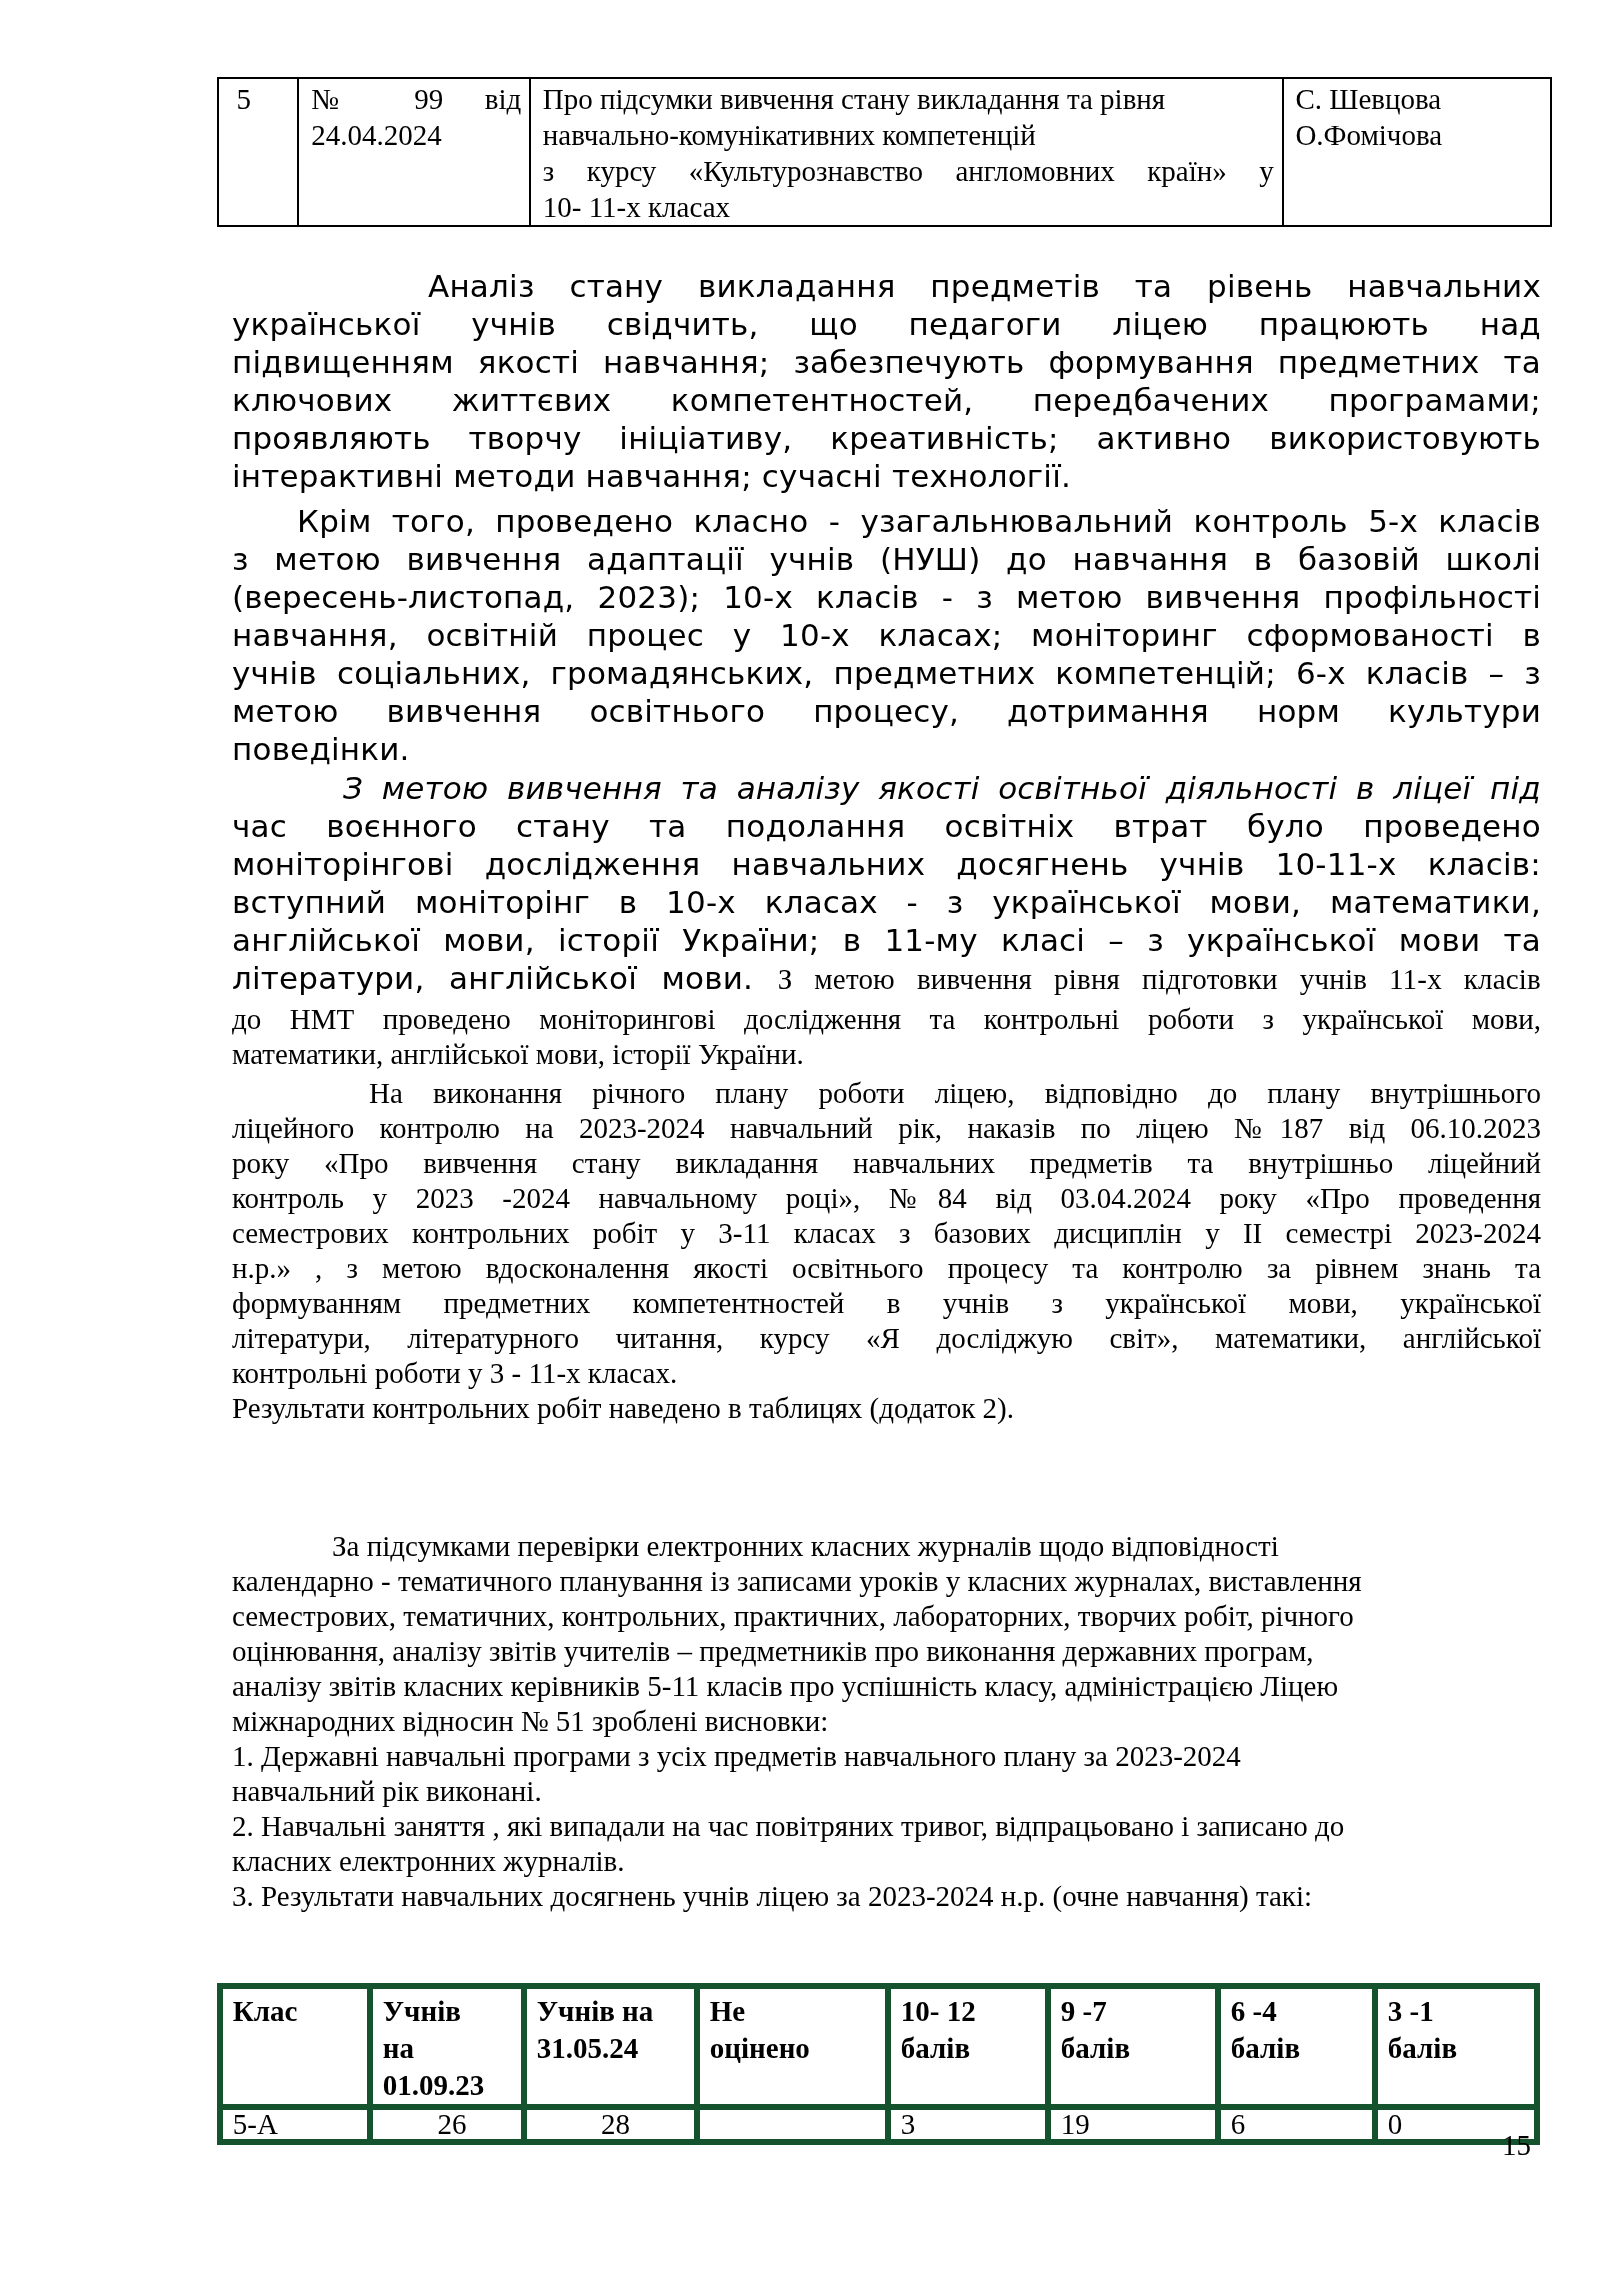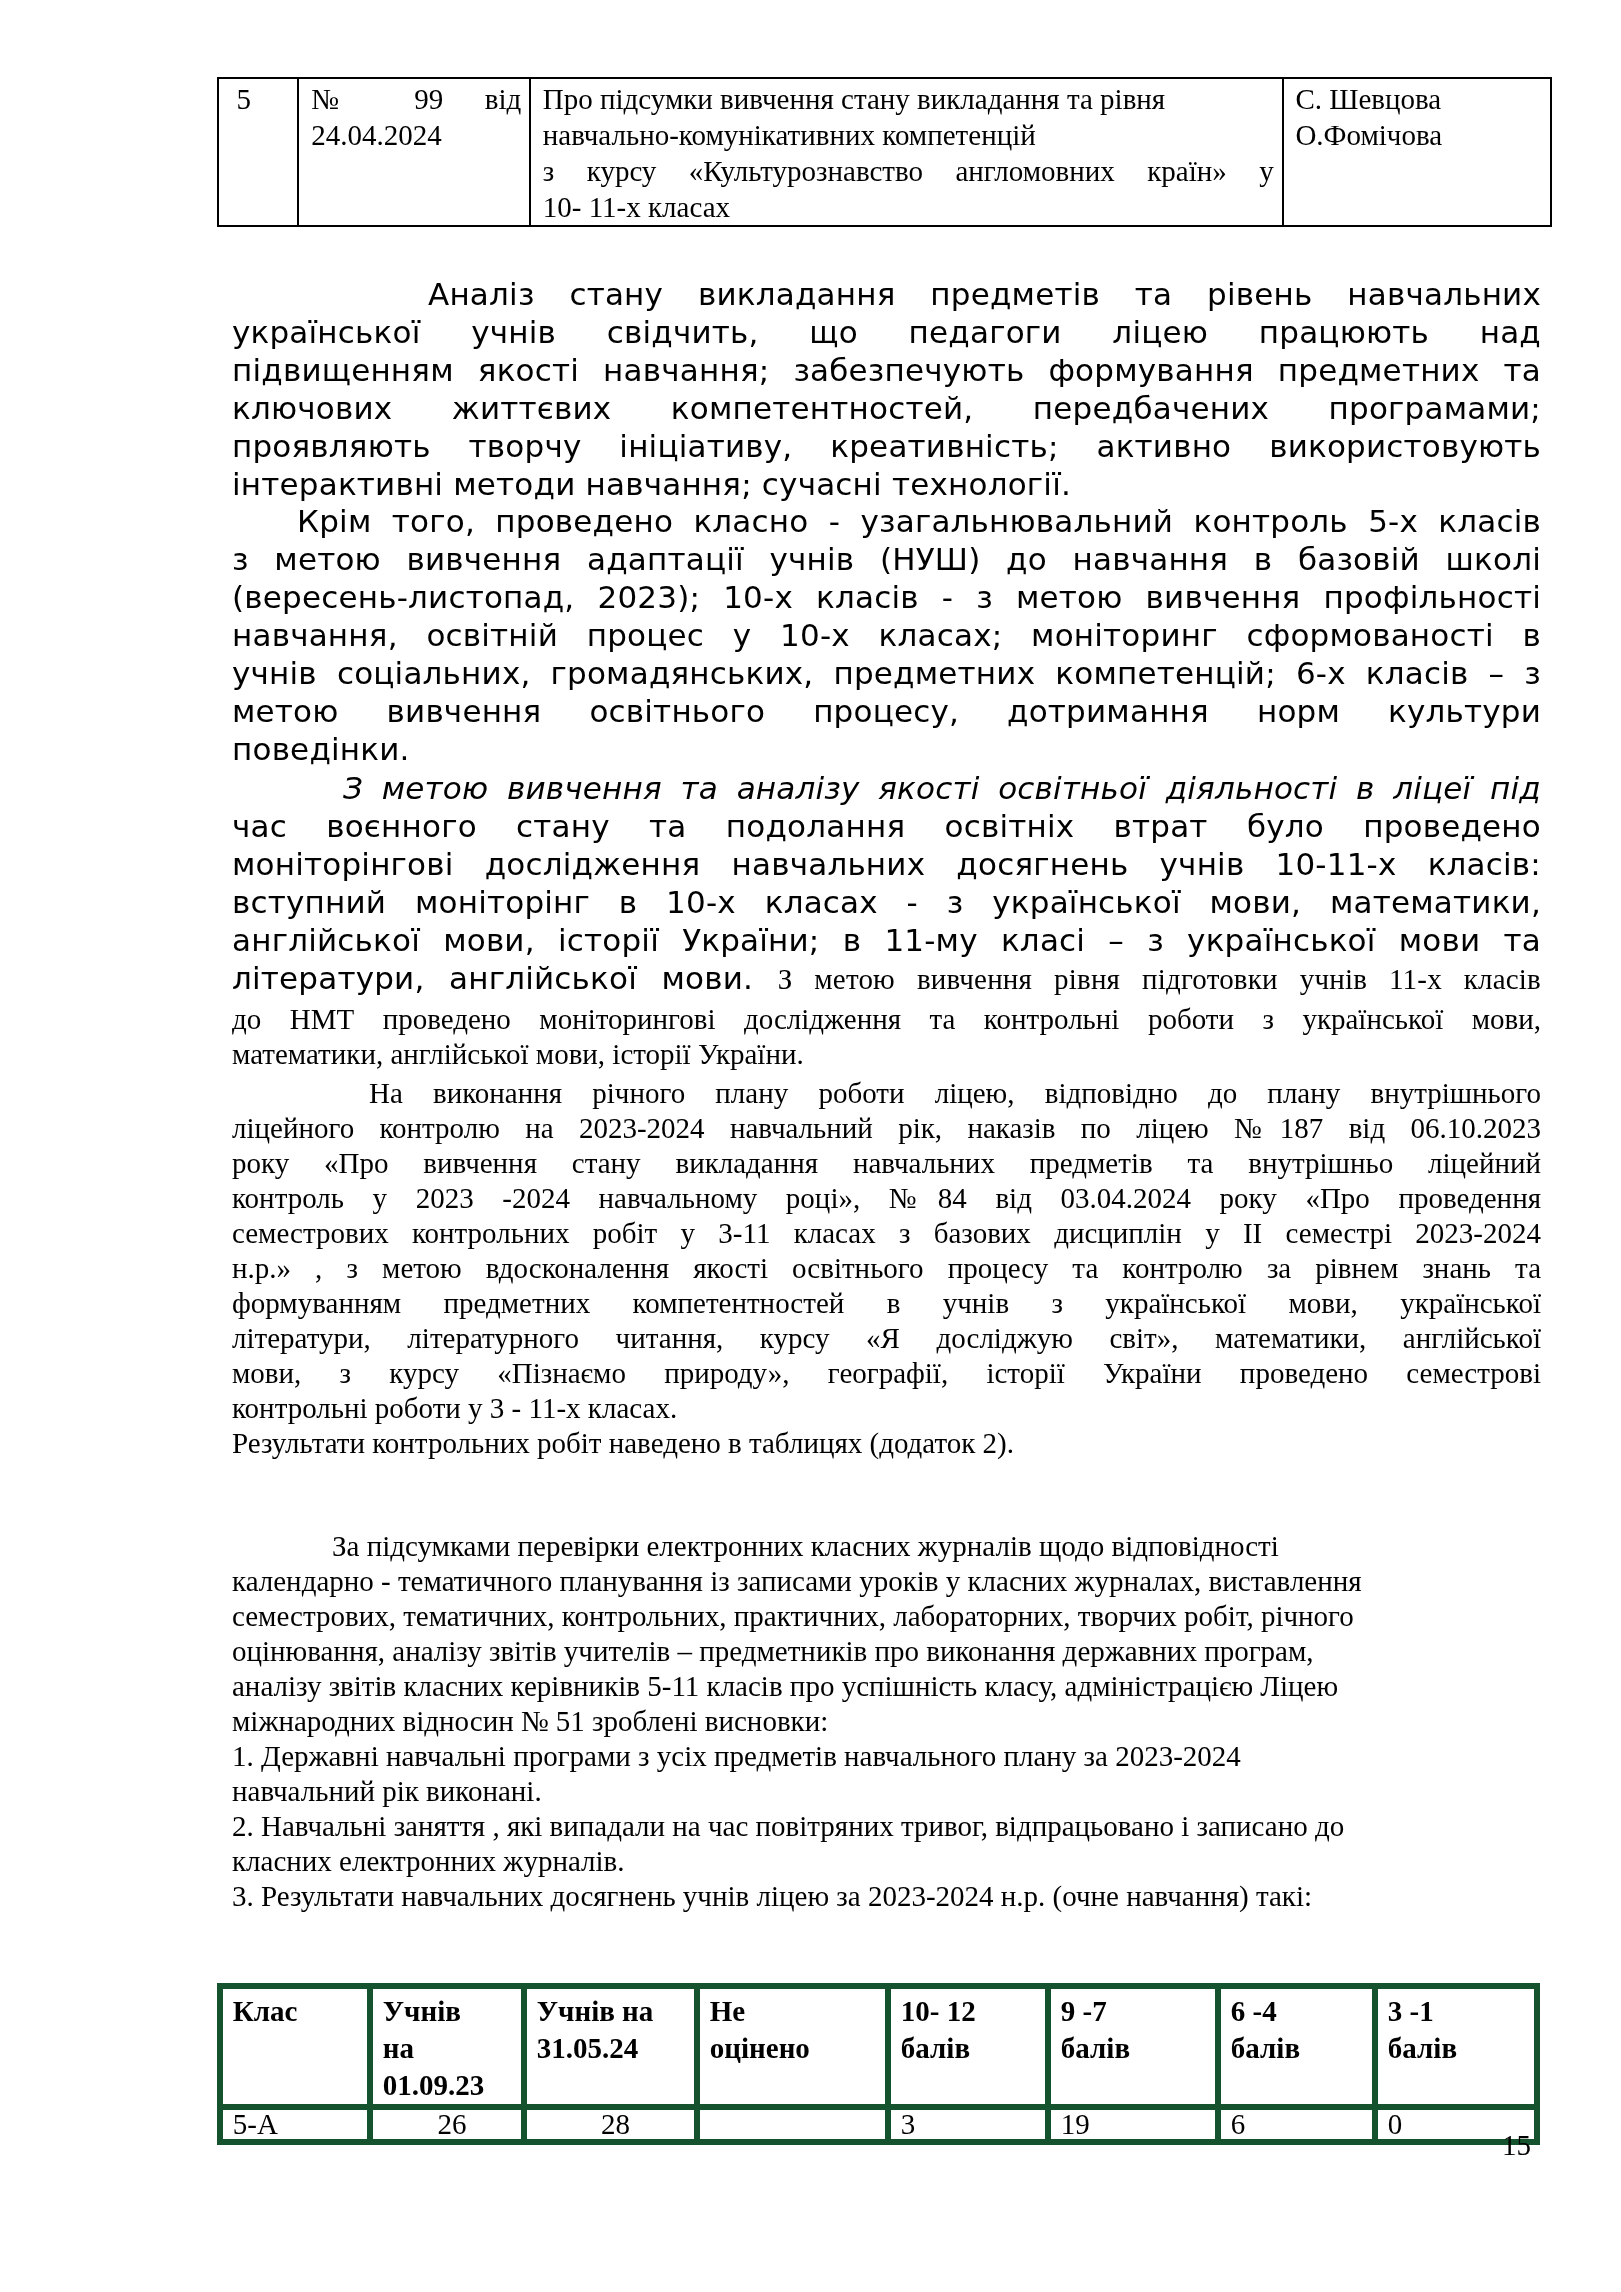--- a/index.html
+++ b/index.html
@@ -59,21 +59,21 @@
     </td>
     <td class="c4">
       <span class="plain-line">С. Шевцова</span>
       <span class="plain-line">О.Фомічова</span>
     </td>
   </tr>
 </tbody>
   </table>
 
 <div class="para sans-para" style="top:267px;">
-  <span class="line" style="padding-left:196px;margin-top:8px;">Аналіз стану викладання предметів та рівень навчальних</span>
+  <span class="line" style="padding-left:196px;">Аналіз стану викладання предметів та рівень навчальних</span>
   <span class="line">української учнів  свідчить, що педагоги ліцею працюють над</span>
   <span class="line">підвищенням якості навчання; забезпечують формування предметних та</span>
   <span class="line">ключових життєвих компетентностей, передбачених програмами;</span>
   <span class="line">проявляють творчу ініціативу, креативність; активно використовують</span>
   <span class="line last">інтерактивні методи навчання; сучасні технології.</span>
 </div>
 
 <div class="para sans-para" style="top:502px;">
   <span class="line" style="padding-left:65px;">Крім того, проведено класно - узагальнювальний контроль 5-х класів</span>
   <span class="line">з метою вивчення  адаптації учнів (НУШ)  до навчання в базовій школі</span>
@@ -99,21 +99,20 @@
 
 <div class="para serif-para" style="top:1076px;">
   <span class="line" style="padding-left:137px;">На виконання  річного плану роботи ліцею, відповідно до плану  внутрішнього</span>
   <span class="line">ліцейного контролю на  2023-2024 навчальний рік,  наказів по ліцею №187 від 06.10.2023</span>
   <span class="line">року  «Про вивчення стану викладання навчальних предметів та внутрішньо ліцейний</span>
   <span class="line">контроль у 2023  -2024 навчальному році», №84 від 03.04.2024 року «Про проведення</span>
   <span class="line">семестрових контрольних робіт у 3-11 класах з базових дисциплін у ІІ семестрі 2023-2024</span>
   <span class="line">н.р.» ,  з метою вдосконалення якості  освітнього процесу  та контролю за рівнем знань та</span>
   <span class="line">формуванням предметних компетентностей   в учнів з української мови, української</span>
   <span class="line">літератури, літературного читання, курсу «Я досліджую світ»,  математики, англійської</span>
-  <span class="line">мови, з курсу «Пізнаємо природу», географії,  історії України  проведено  семестрові</span>
   <span class="line last">контрольні роботи у 3 - 11-х класах.</span>
   <span class="line last">Результати контрольних робіт наведено в таблицях (додаток 2).</span>
 </div>
 
 <div class="para serif-para" style="top:1529px; text-align:left;">
   <span class="line last" style="padding-left:100px;">За підсумками перевірки  електронних класних журналів щодо відповідності</span>
   <span class="line last">календарно - тематичного планування із записами уроків у класних журналах, виставлення</span>
   <span class="line last">семестрових, тематичних, контрольних, практичних, лабораторних, творчих робіт, річного</span>
   <span class="line last">оцінювання, аналізу звітів учителів – предметників про виконання державних  програм,</span>
   <span class="line last">аналізу звітів класних керівників 5-11 класів про успішність класу, адміністрацією Ліцею</span>

